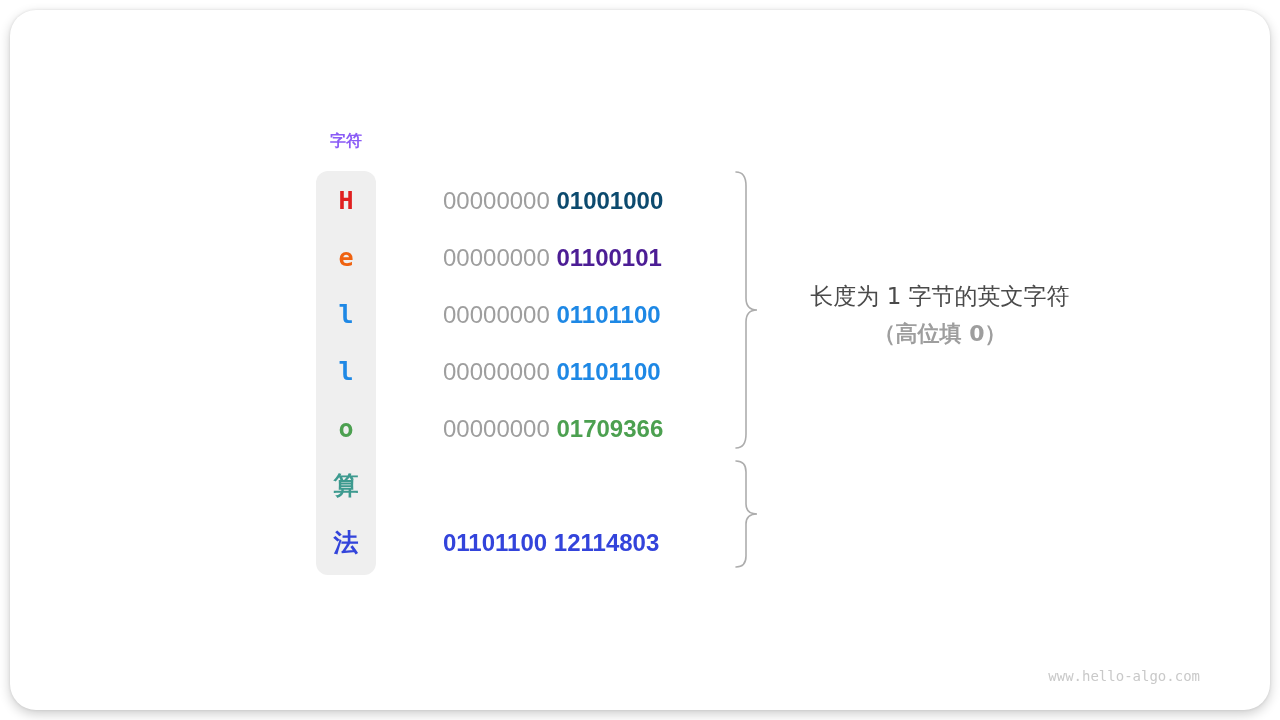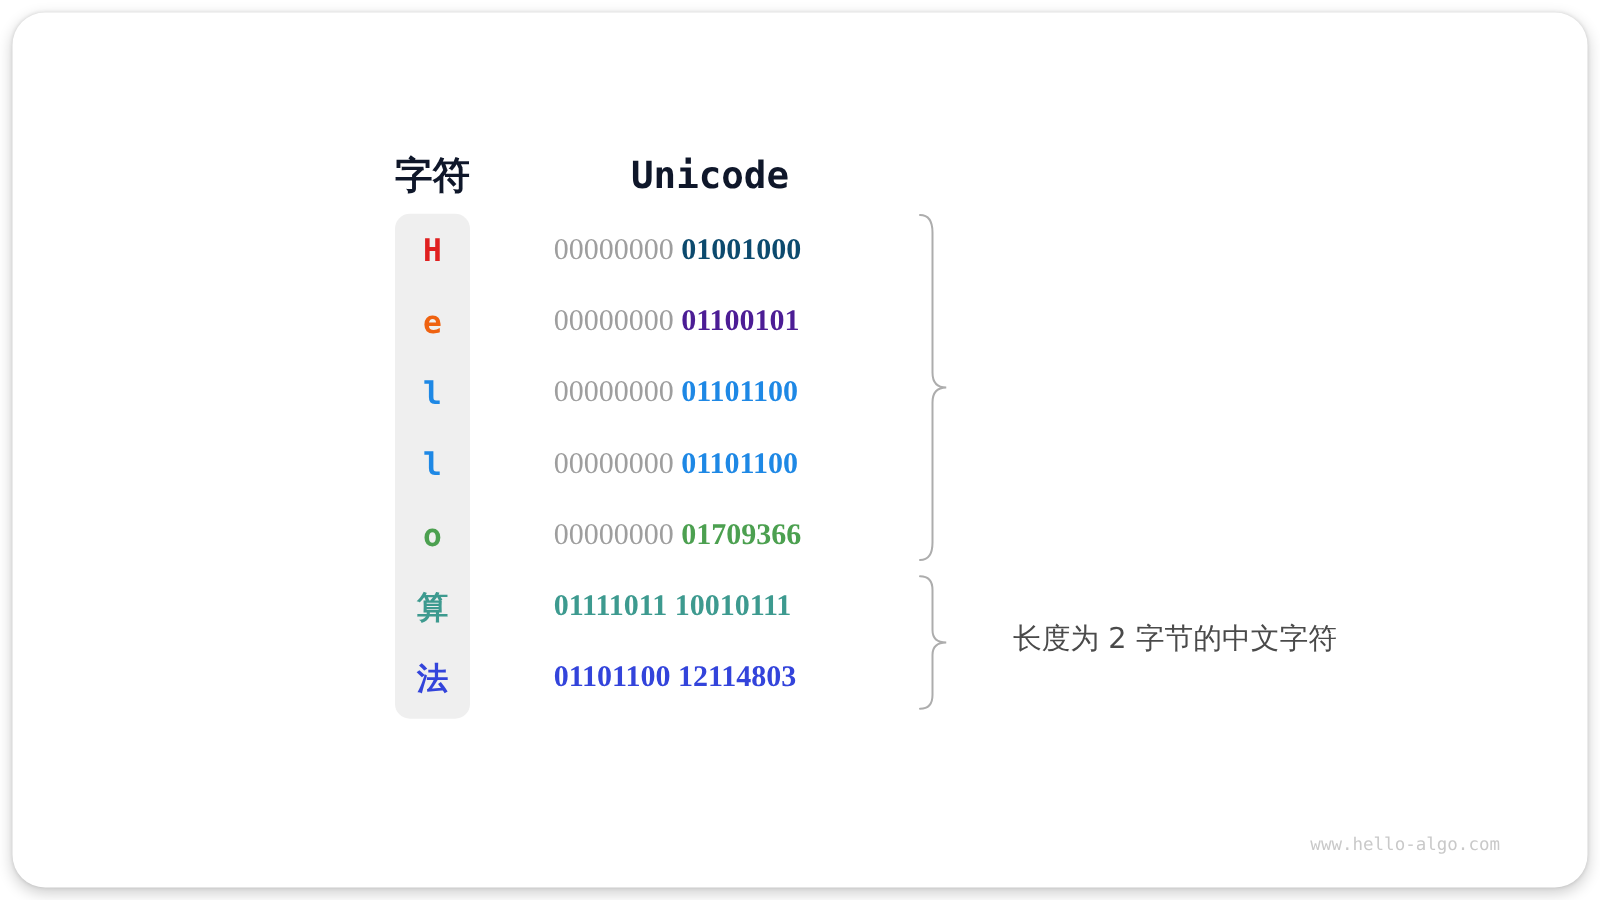--- a/index.html
+++ b/index.html
@@ -7,42 +7,42 @@
     position:relative;width:1280px;height:720px;overflow:hidden;
     font-family:"DejaVu Sans","Liberation Sans",sans-serif;
   }
   .card{
     position:absolute;left:10px;top:10px;width:1260px;height:700px;
     background:#ffffff;border-radius:26px;
     box-shadow:0 4px 12px rgba(0,0,0,0.20), 0 0 3px rgba(0,0,0,0.10);
   }
   .col-header{
     position:absolute;top:116px;height:30px;line-height:30px;
-    font-weight:bold;font-size:30px;color:#0f172a;
+    font-weight:bold;font-size:16px;color:#8b5cf6;
   }
   .hdr-char{left:306px;width:60px;text-align:center;}
   .hdr-unicode{
     left:433px;width:250px;text-align:center;
     font-family:"DejaVu Sans Mono","Liberation Mono",monospace;
   }
   .pill{
     position:absolute;left:306px;top:161px;width:60px;height:404px;
     background:#efefef;border-radius:12px;
   }
   .row{position:absolute;left:0;width:1280px;height:57px;}
   .char{
     position:absolute;left:306px;top:0;width:60px;height:57px;
     display:flex;align-items:center;justify-content:center;
     font-family:"DejaVu Sans Mono","Liberation Mono",monospace;
     font-weight:bold;font-size:25px;
   }
   .bin{
     position:absolute;left:433px;top:0;height:57px;width:260px;
     display:flex;align-items:center;
-    font-family:Liberation Serif, serif;
+    font-family:Liberation Sans, sans-serif;
     font-size:24px;white-space:pre;
   }
   .byte{font-weight:bold;}
   .byte.light{font-weight:normal;}
   .brace{position:absolute;stroke:#adadad;fill:none;}
   .note{
     position:absolute;left:758px;width:344px;text-align:center;
     font-size:23px;color:#4a4a4a;
   }
   .note-1{top:268px;line-height:37px;}
@@ -54,21 +54,20 @@
     font-size:14px;color:#c9c9c9;margin-top:38px;
   }
 </style>
 </head>
 <body>
 
 <div class="stage">
   <div class="card">
 
     <div class="col-header hdr-char">字符</div>
-    <div class="col-header hdr-unicode">Unicode</div>
 
     <div class="pill"></div>
 
     <div class="row" style="top:162px">
       <span class="char" style="color: rgb(224, 32, 32);">H</span>
       <span class="bin"><span class="byte light" style="color: rgb(158, 158, 158);">00000000</span><span> </span><span class="byte" style="color: #0c4a6e;">01001000</span></span>
     </div>
     <div class="row" style="top:219px">
       <span class="char" style="color: rgb(239, 98, 16);">e</span>
       <span class="bin"><span class="byte light" style="color: rgb(158, 158, 158);">00000000</span><span> </span><span class="byte" style="color: #4c1d95;">01100101</span></span>
@@ -80,33 +79,33 @@
     <div class="row" style="top:333px">
       <span class="char" style="color: rgb(30, 136, 229);">l</span>
       <span class="bin"><span class="byte light" style="color: rgb(158, 158, 158);">00000000</span><span> </span><span class="byte" style="color: rgb(30, 136, 229);">01101100</span></span>
     </div>
     <div class="row" style="top:390px">
       <span class="char" style="color: rgb(76, 160, 80);">o</span>
       <span class="bin"><span class="byte light" style="color: rgb(158, 158, 158);">00000000</span><span> </span><span class="byte" style="color: rgb(76, 160, 80);">01709366</span></span>
     </div>
     <div class="row" style="top:447px">
       <span class="char" style="color: rgb(61, 154, 143);">算</span>
-      <span class="bin"><span class="byte" style="color: rgb(61, 154, 143);">01111011</span><span> </span><span class="byte" style="color: rgb(61, 154, 143);">10010111</span></span>
     </div>
     <div class="row" style="top:504px">
       <span class="char" style="color: rgb(51, 68, 219);">法</span>
       <span class="bin"><span class="byte" style="color: rgb(51, 68, 219);">01101100</span><span> </span><span class="byte" style="color: rgb(51, 68, 219);">12114803</span></span>
     </div>
 
     <svg class="brace" style="left:720px;top:160px" width="34" height="280" viewBox="0 0 34 280">
       <path d="M 6,2 Q 16,2 16,16 L 16,128 Q 16,140 27,140 Q 16,140 16,152 L 16,264 Q 16,278 6,278" stroke-width="1.6" stroke-linecap="round"></path>
     </svg>
     <svg class="brace" style="left:720px;top:449px" width="34" height="110" viewBox="0 0 34 110">
       <path d="M 6,2 Q 16,2 16,13 L 16,45 Q 16,55 27,55 Q 16,55 16,65 L 16,97 Q 16,108 6,108" stroke-width="1.6" stroke-linecap="round"></path>
     </svg>
 
-    <div class="note note-2">
-      <div>长度为 2 字节的中文字符</div>
+    <div class="note note-1">
+      <div>长度为 1 字节的英文字符</div>
+      <div class="note-sub">（高位填 0）</div>
     </div>
 
     <div class="watermark">www.hello-algo.com</div>
   </div>
 </div>
 
 </body></html>

